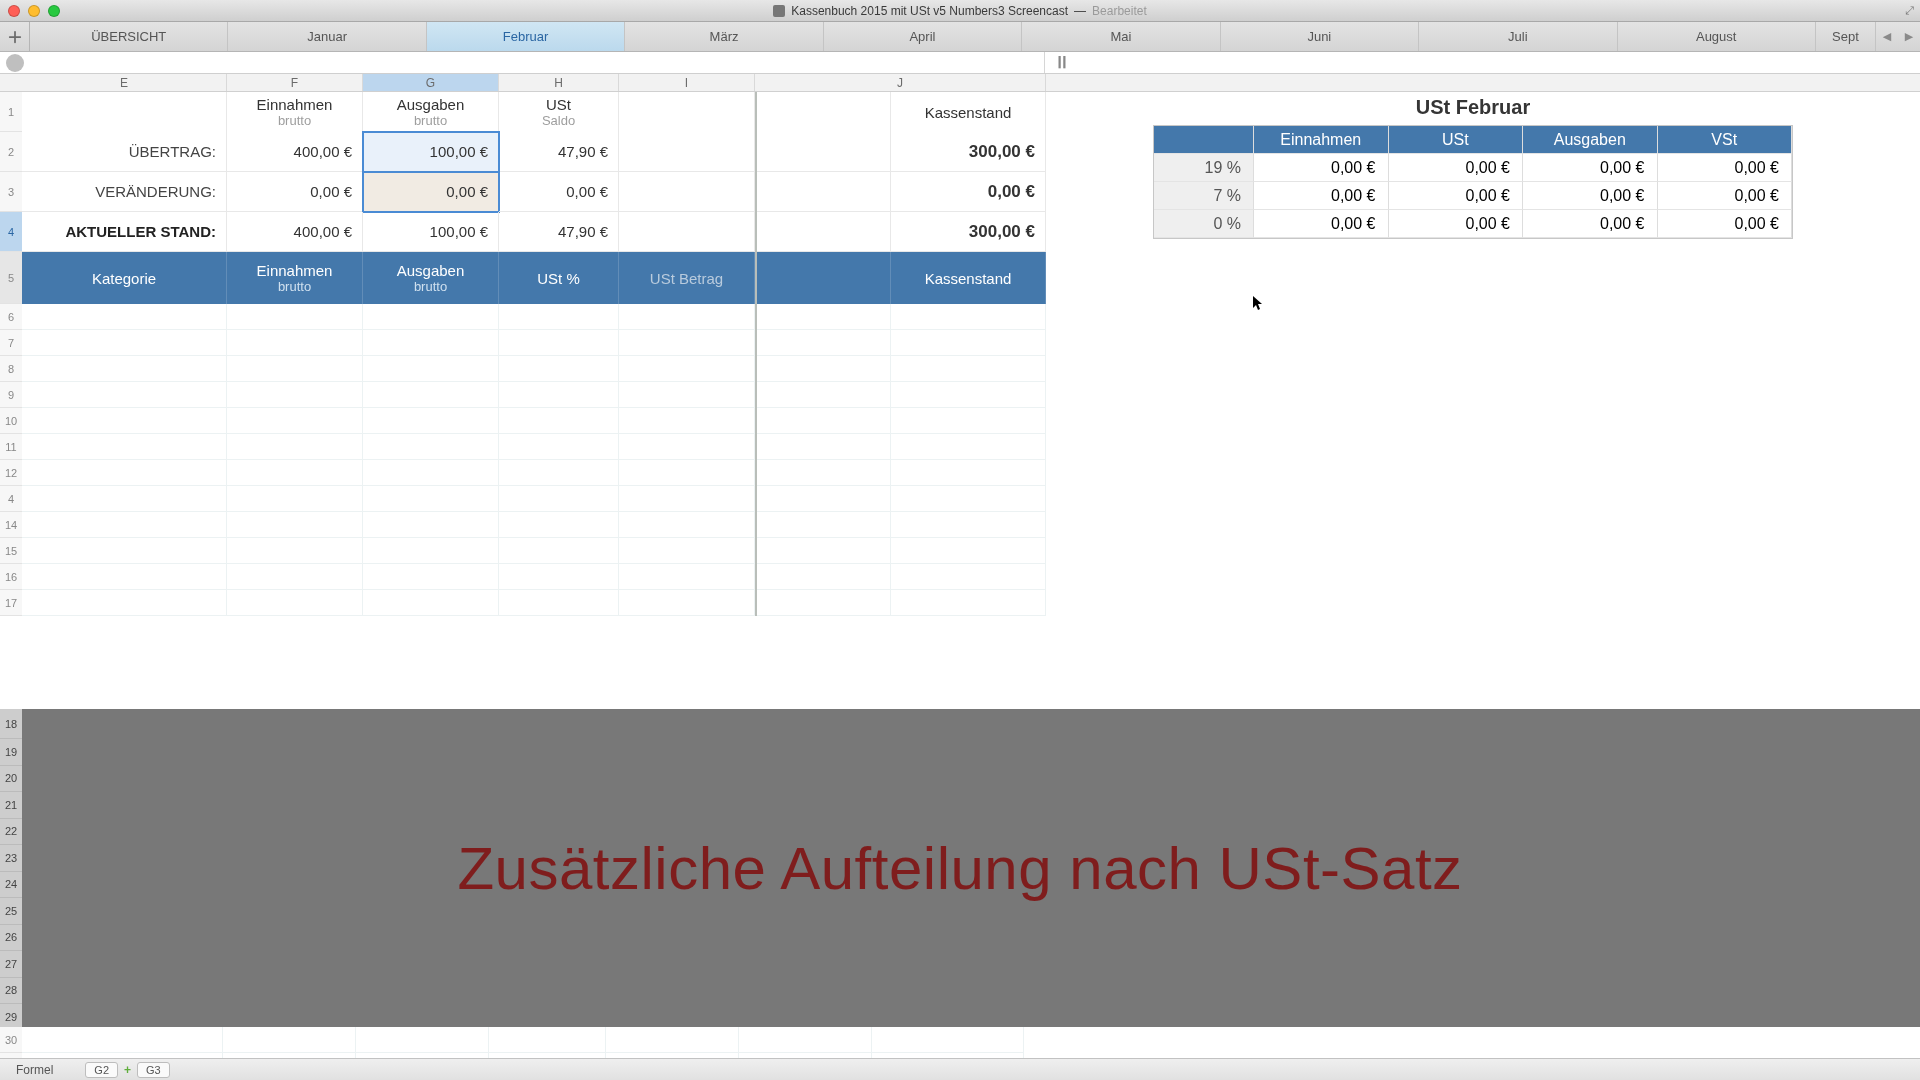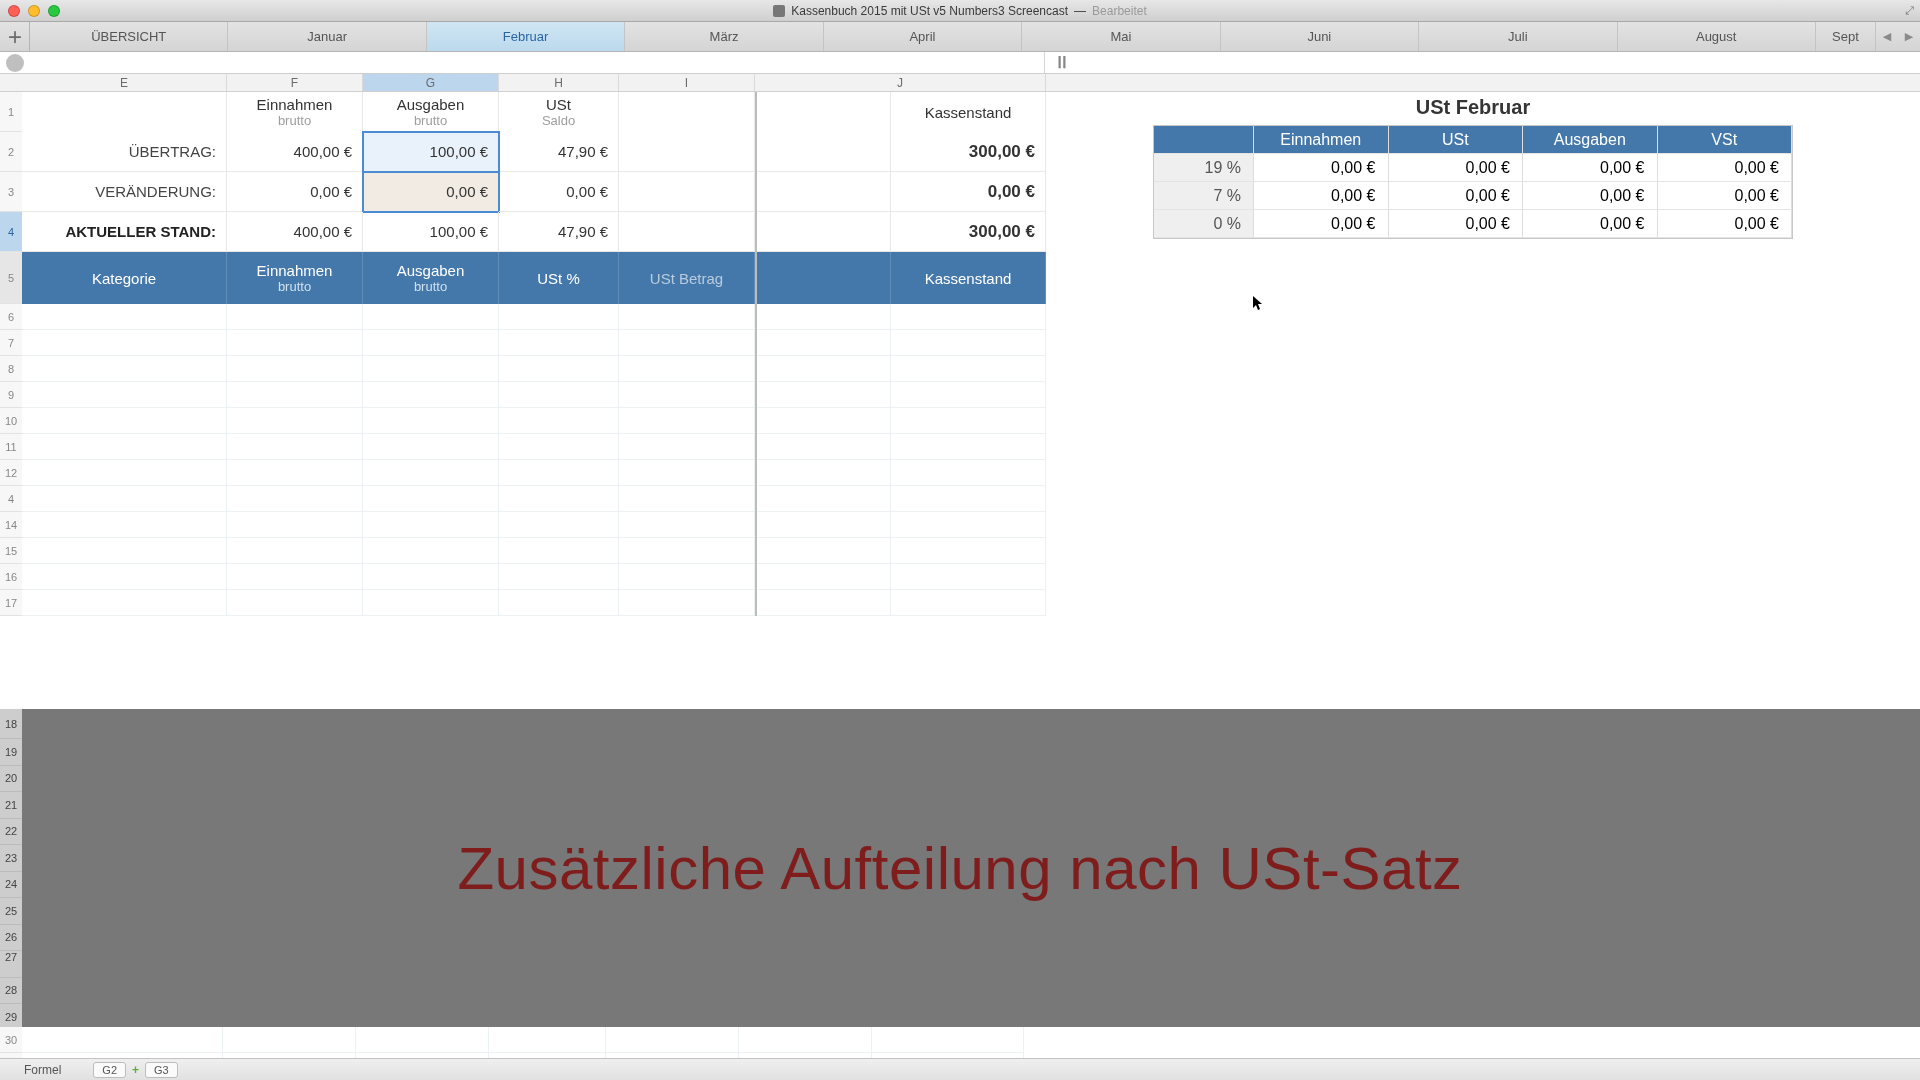--- a/index.html
+++ b/index.html
@@ -82,21 +82,21 @@
 .strow .sc{flex:1;display:flex;align-items:center;justify-content:flex-end;padding:0 12px;border-right:1px solid #ddd;border-bottom:1px solid #e4e4e4}
 .strow .sc.h{background:#4478ab;color:#fff;justify-content:center;font-weight:500}
 .strow .sc.lbl{background:#efefef;justify-content:flex-end;color:#555}
 .strow .sc.corner{background:#4478ab}
 
 
 .caption{position:absolute;left:0;right:0;top:635px;height:318px;background:rgba(90,90,90,.82);display:flex;align-items:center;justify-content:center}
 .caption span{color:#7f1d1d;font-size:60px;font-weight:300;letter-spacing:.5px}
 
 
-.statusbar{position:absolute;left:0;right:0;bottom:0;height:22px;background:linear-gradient(#efefef,#e1e1e1);border-top:1px solid #c2c2c2;display:flex;align-items:center;font-size:12px;color:#555;gap:6px;padding-left:24px}
+.statusbar{position:absolute;left:0;right:0;bottom:0;height:22px;background:linear-gradient(#efefef,#e1e1e1);border-top:1px solid #c2c2c2;display:flex;align-items:center;font-size:12px;color:#555;gap:6px;padding-left:16px}
 .statusbar .chip{display:inline-flex;align-items:center;height:16px;padding:0 8px;border:1px solid #bdbdbd;border-radius:3px;background:#fafafa;font-family:Menlo,monospace;font-size:11px}
 .statusbar .op{color:#5fae3b;font-weight:600}
 
 
 .cursor{position:absolute;left:1253px;top:222px;width:12px;height:16px;pointer-events:none}
 .cursor svg{width:12px;height:16px;fill:#000}
 
 
 .sheetwrap{position:relative;width:100%;height:calc(1080px - 22px - 30px - 22px - 22px);overflow:hidden}
 </style>
@@ -559,21 +559,21 @@
       </div>
     <div class="rn" style="height:26.5px;background:rgba(220,220,220,.85);border-bottom:1px solid #bbb;font-size:11px;color:#444;display:flex;align-items:center;justify-content:center">
         <span>24</span>
       </div>
     <div class="rn" style="height:26.5px;background:rgba(220,220,220,.85);border-bottom:1px solid #bbb;font-size:11px;color:#444;display:flex;align-items:center;justify-content:center">
         <span>25</span>
       </div>
     <div class="rn" style="height:26.5px;background:rgba(220,220,220,.85);border-bottom:1px solid #bbb;font-size:11px;color:#444;display:flex;align-items:center;justify-content:center">
         <span>26</span>
       </div>
-    <div class="rn" style="height:26.5px;background:rgba(220,220,220,.85);border-bottom:1px solid #bbb;font-size:11px;color:#444;display:flex;justify-content:center">
+    <div class="rn" style="height:26.5px;background:rgba(220,220,220,.85);border-bottom:1px solid #bbb;font-size:11px;color:#444;display:flex;align-items:center;justify-content:center">
         <span>27</span>
       </div>
     <div class="rn" style="height:26.5px;background:rgba(220,220,220,.85);border-bottom:1px solid #bbb;font-size:11px;color:#444;display:flex;align-items:center;justify-content:center">
         <span>28</span>
       </div>
     <div class="rn" style="height:26.5px;background:rgba(220,220,220,.85);border-bottom:1px solid #bbb;font-size:11px;color:#444;display:flex;align-items:center;justify-content:center">
         <span>29</span>
       </div>
   </div>
 

